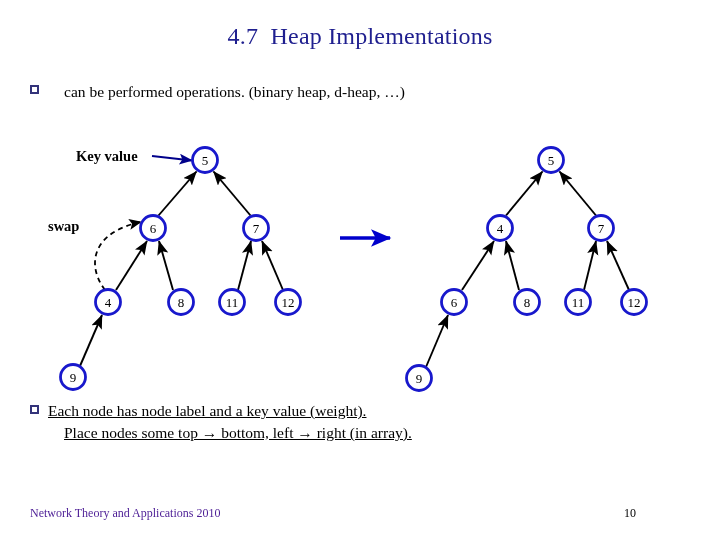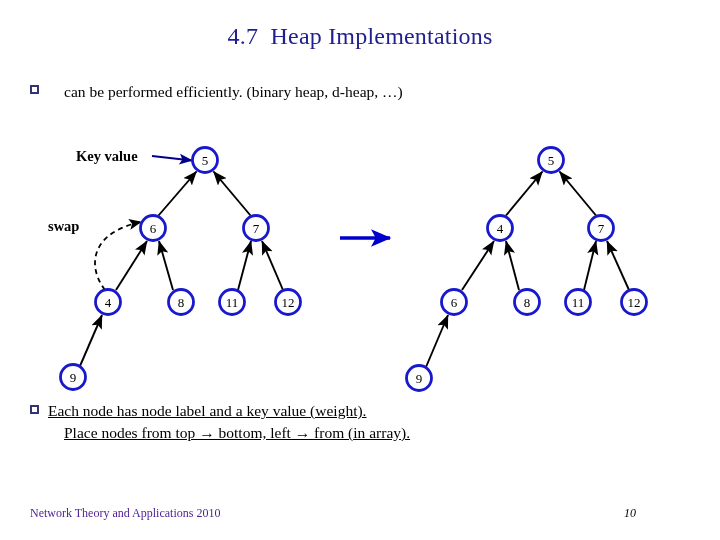--- a/index.html
+++ b/index.html
@@ -103,33 +103,32 @@
     white-space: pre;
   }
   .footer-page {
     position: absolute;
     right: 30px;
     top: 505px;
     font-size: 12px;
     line-height: 16px;
     color: #000000;
     text-align: right;
-    font-style: italic;
   }
 </style>
 </head>
 <body>
 
 <div id="slide">
 
   <div class="slide-title">4.7  Heap Implementations</div>
 
   <div class="bullet-block" id="bullet1">
     <span class="bullet-marker"></span>
-    <span class="sub-line">can be performed efficiently. (binary heap, d-heap, …)</span>
+    <span class="sub-line">can be performed operations. (binary heap, d-heap, …)</span>
   </div>
 
   <div id="diagram">
     <svg width="720" height="265" viewBox="0 0 720 265" xmlns="http://www.w3.org/2000/svg">
       <defs>
         <marker id="arrowBlack" markerWidth="9" markerHeight="9" refX="7.2" refY="3" orient="auto" markerUnits="strokeWidth">
           <path d="M0,0 L7.5,3 L0,6 L1.6,3 z" fill="#000000"></path>
         </marker>
         <marker id="arrowBlue" markerWidth="9" markerHeight="9" refX="7" refY="3" orient="auto" markerUnits="strokeWidth">
           <path d="M0,0 L7.5,3 L0,6 L1.6,3 z" fill="#00008b"></path>
@@ -244,19 +243,19 @@
           <circle cx="419" cy="243" r="12.5" fill="#ffffff" stroke="#1818cc" stroke-width="2.8"></circle>
           <text class="node-label" x="419" y="248" text-anchor="middle">9</text>
         </g>
       </g>
     </svg>
   </div>
 
   <div class="bullet-block" id="bullet2">
     <span class="bullet-marker"></span>
     <span class="bullet-text">Each node has node label and a key value (weight).</span>
-    <span class="sub-line">Place nodes from top → bottom, left → from  (in array).</span>
+    <span class="sub-line">Place nodes some top → bottom, left → right  (in array).</span>
   </div>
 
   <div class="footer-text">Network Theory and Applications 2010</div>
   <div class="footer-page">10</div>
 
 </div>
 
 </body></html>

